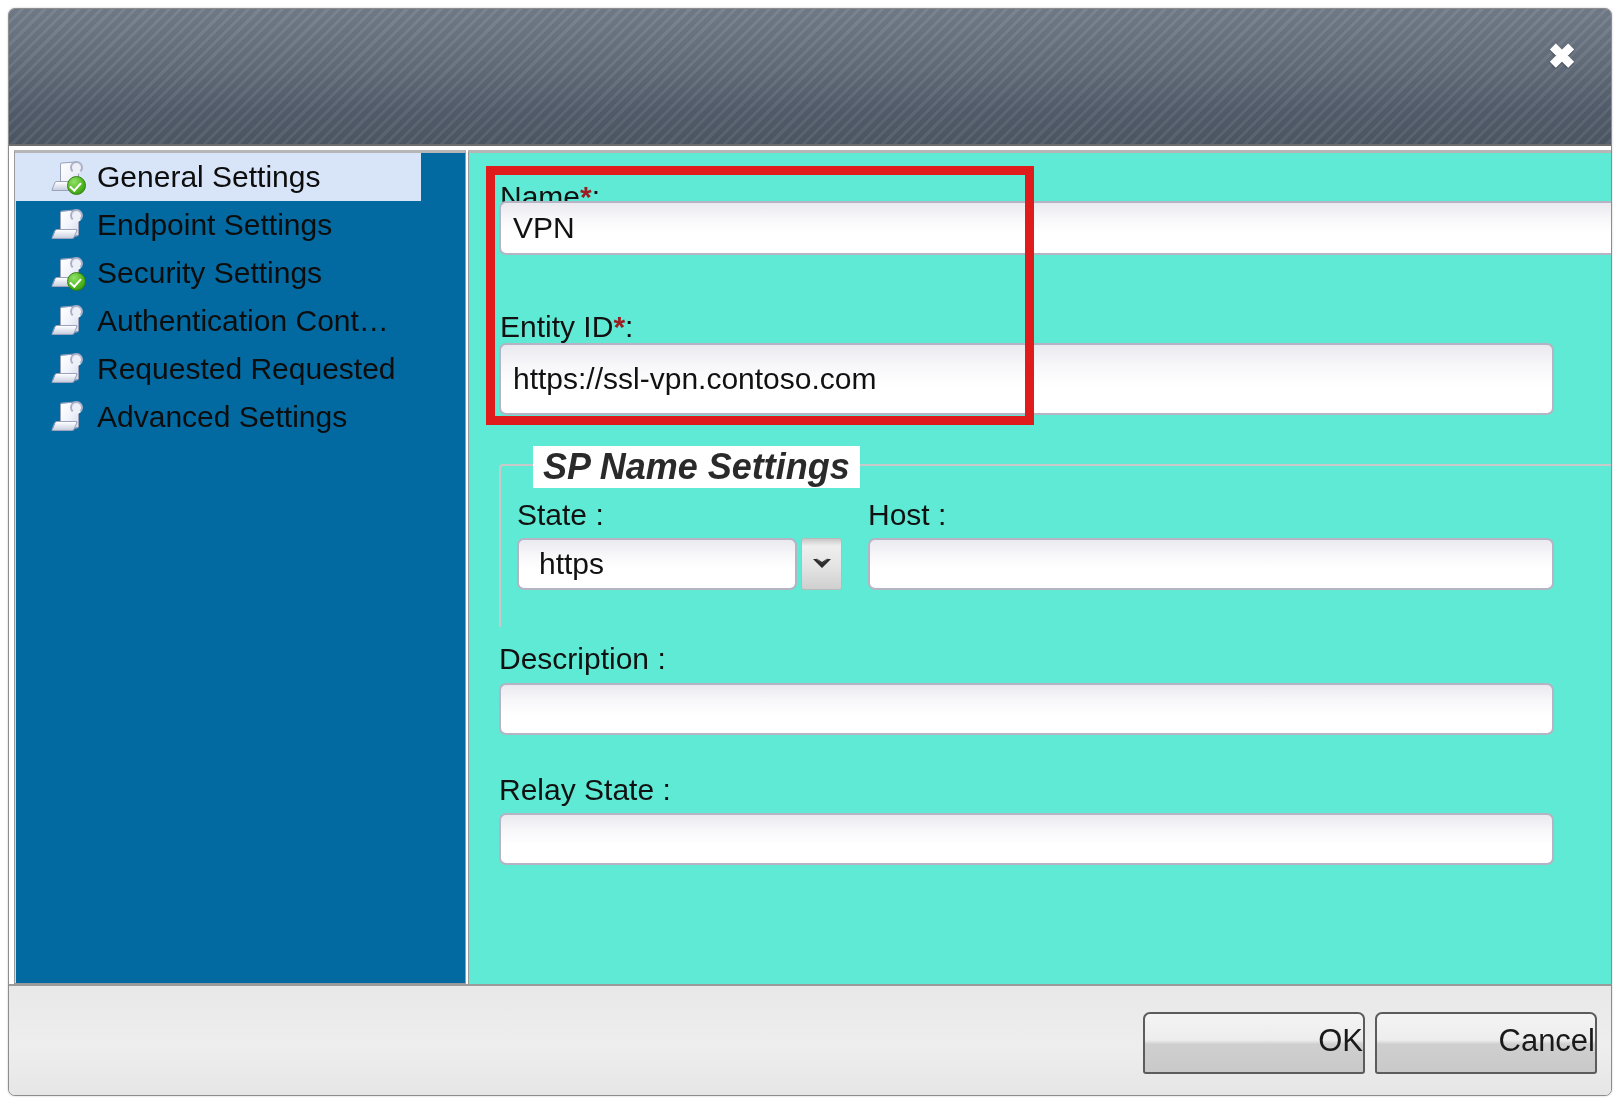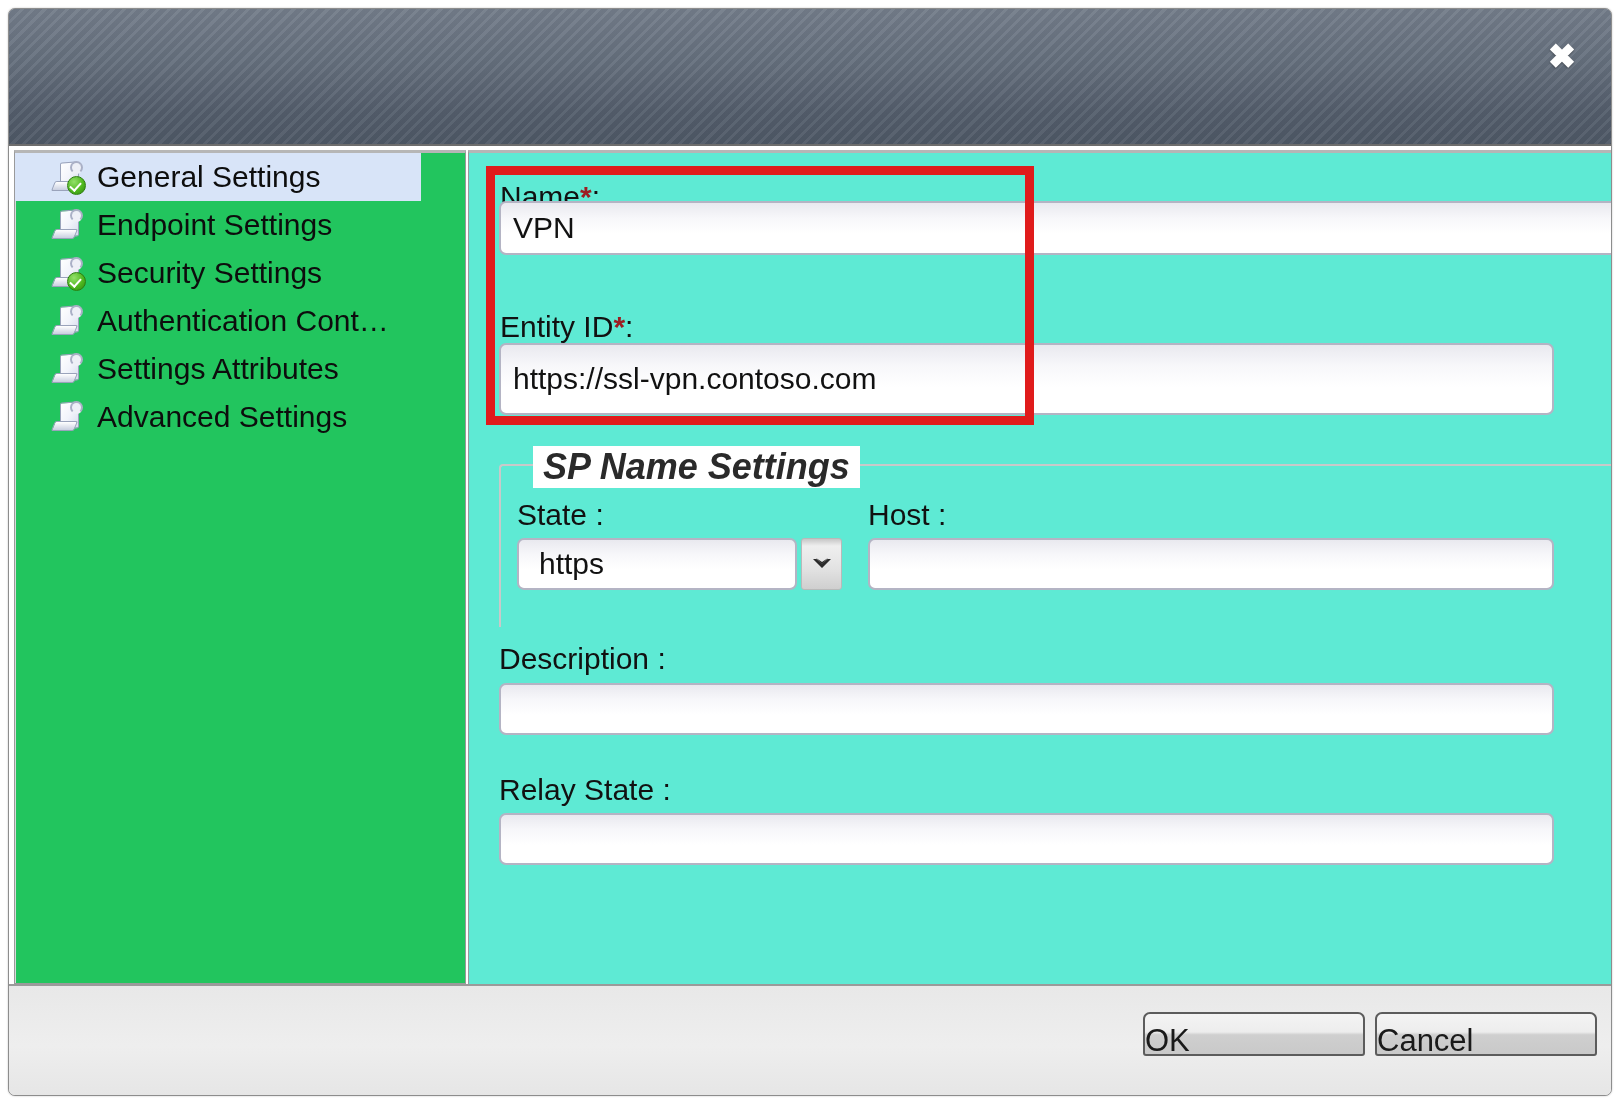--- a/index.html
+++ b/index.html
@@ -83,21 +83,21 @@
   }
 
   
   #sidebar {
     position: absolute;
     left: 5px;
     top: 4px;
     width: 452px;
     height: 834px;
     box-sizing: border-box;
-    background: #22c55e;
+    background: #0369a1;
     border: 1px solid #9a9a9a;
     border-top: 3px solid #b6b6b6;
     box-shadow: inset 1px 0 0 #d9d9d9;
     overflow: hidden;
   }
   .nav-item {
     position: relative;
     height: 48px;
     display: flex;
     align-items: center;
@@ -300,31 +300,31 @@
     height: 111px;
     background: linear-gradient(to bottom, #e8e8e8 0%, #eeeeee 55%, #e6e6e6 100%);
     border-top: 2px solid #9a9a9a;
     box-sizing: border-box;
     border-radius: 0 0 6px 6px;
   }
   .footer-btn {
     position: absolute;
     top: 26px;
     width: 222px;
-    height: 44px;
+    height: 62px;
     box-sizing: border-box;
     border: 2px solid #5c5c5c;
     border-radius: 7px 7px 3px 3px;
     background: linear-gradient(to bottom, #f4f4f4 0%, #ededed 45%, #cfcfcf 52%, #c9c9c9 100%);
     font-family: "Liberation Sans", sans-serif;
     font-size: 31px;
     color: #1a1a1a;
     cursor: pointer;
     line-height: 54px;
-    text-align: left;
+    text-align: right;
   }
   #ok-btn { right: 246px; }
   #cancel-btn { right: 14px; }
 </style>
 </head>
 <body>
 
 <div id="dialog">
 
   <div id="titlebar">
@@ -372,21 +372,21 @@
         </span>
         <span class="nav-label">Authentication Cont…</span>
       </div>
 
       <div class="nav-item">
         <span class="nav-icon">
           <span class="sheet"></span>
             <span class="curl"></span>
             <span class="base"></span>
         </span>
-        <span class="nav-label">Settings Attributes</span>
+        <span class="nav-label">Requested Requested</span>
       </div>
 
       <div class="nav-item">
         <span class="nav-icon">
           <span class="sheet"></span>
             <span class="curl"></span>
             <span class="base"></span>
         </span>
         <span class="nav-label">Advanced Settings</span>
       </div>

